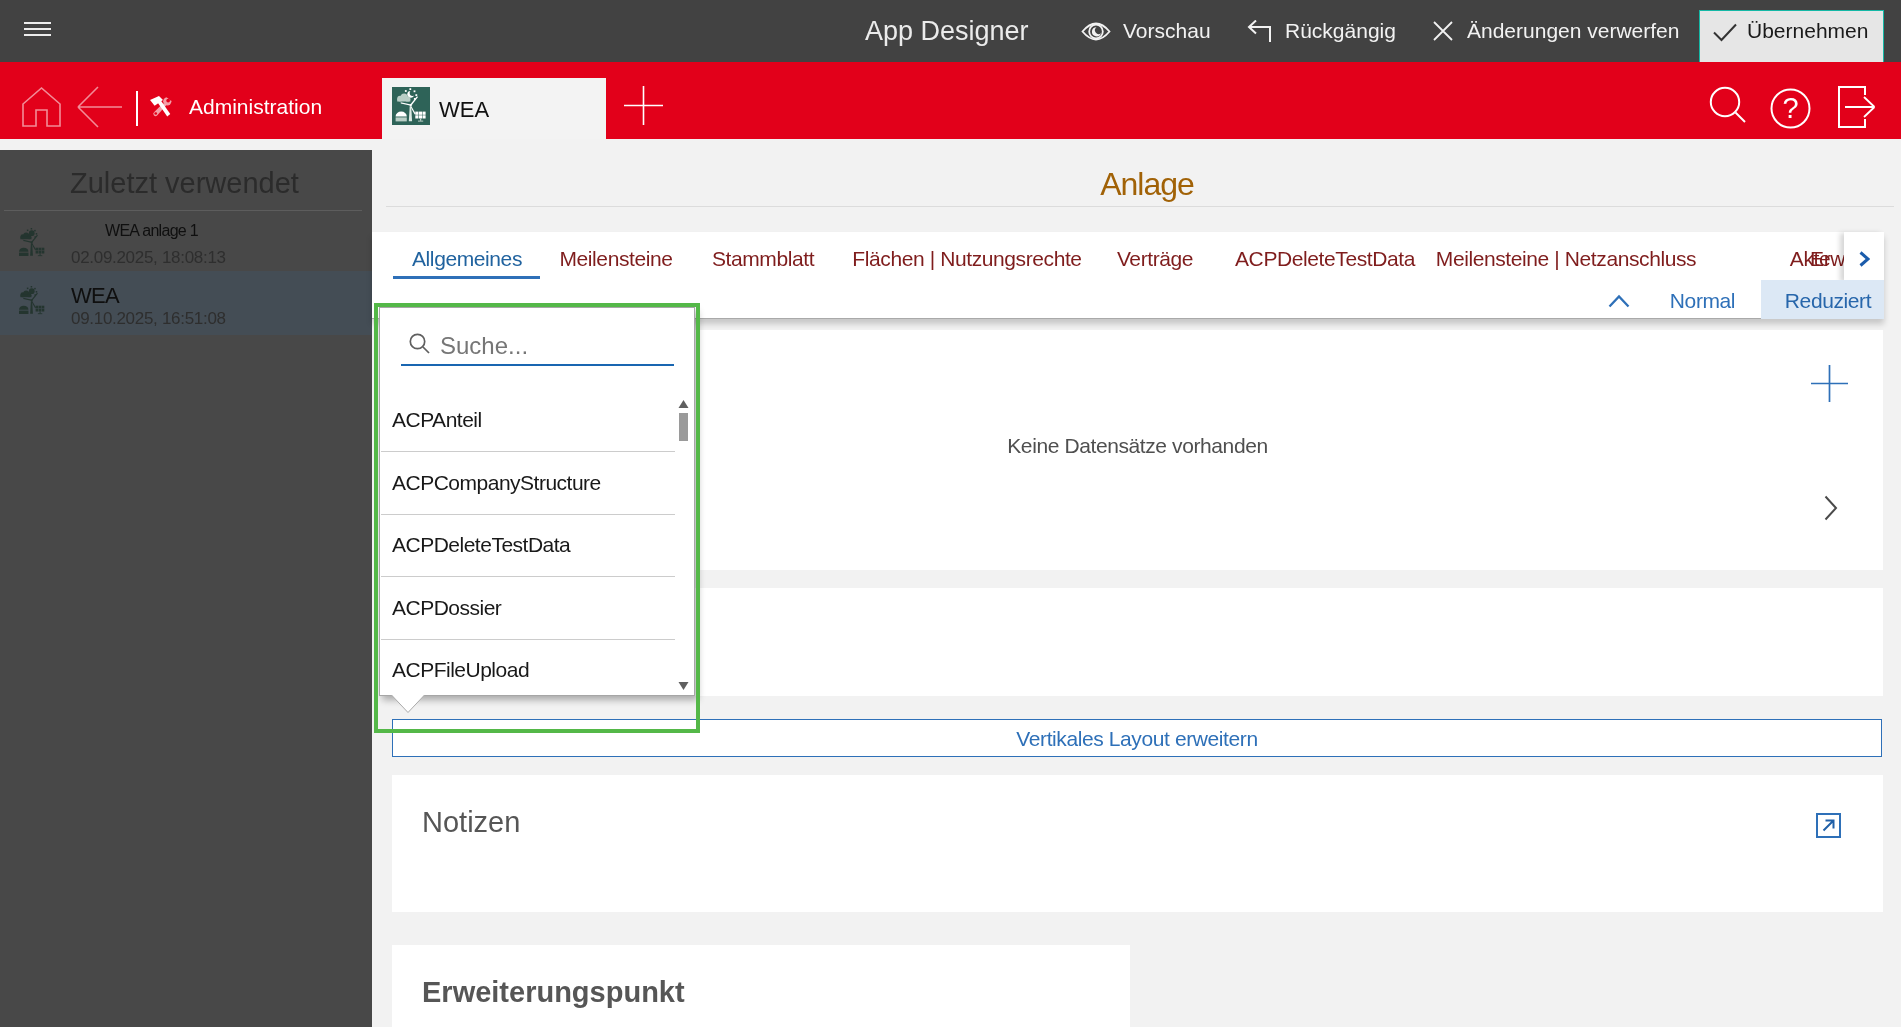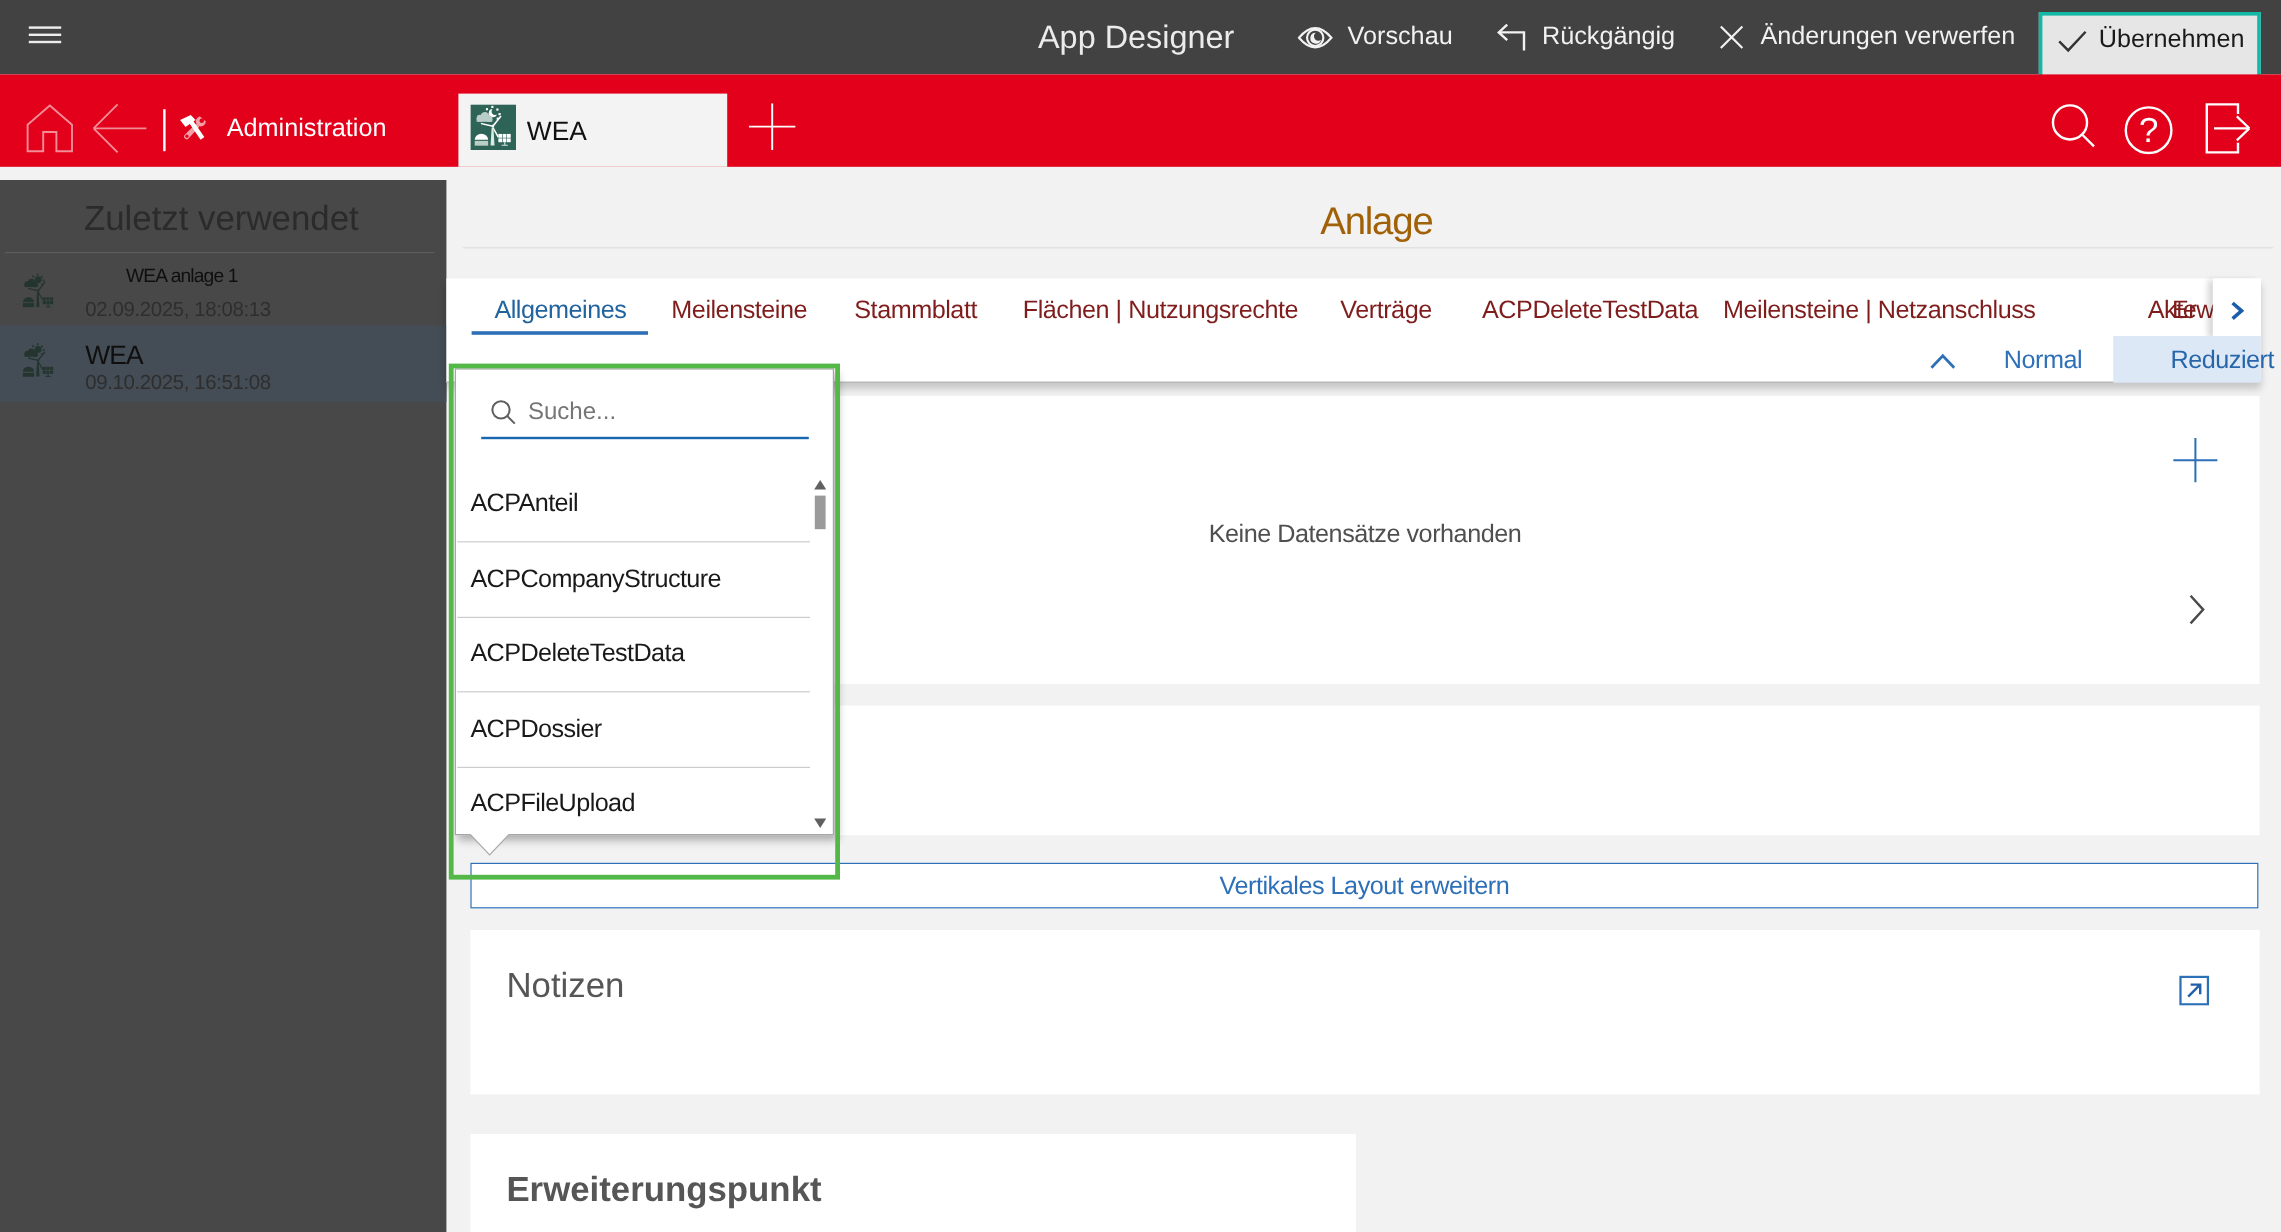--- a/index.html
+++ b/index.html
@@ -30,21 +30,21 @@
   <div class="tbtxt" style="left:1123px;">Vorschau</div>
   <svg class="abs" style="left:1246px;top:20px" width="26" height="23" viewBox="0 0 26 23">
     <path d="M3 7 L24 7 L24 22" fill="none" stroke="#f2f2f2" stroke-width="2"></path>
     <path d="M10 0.5 L3 7 L10 13.5" fill="none" stroke="#f2f2f2" stroke-width="2"></path>
   </svg>
   <div class="tbtxt" style="left:1285px;">Rückgängig</div>
   <svg class="abs" style="left:1433px;top:21px" width="20" height="20" viewBox="0 0 20 20">
     <path d="M1 1 L19 19 M19 1 L1 19" fill="none" stroke="#f2f2f2" stroke-width="1.8"></path>
   </svg>
   <div class="tbtxt" style="left:1467px;">Änderungen verwerfen</div>
-  <div class="abs" style="left:1699px;top:10px;width:185px;height:58px;background:#e6e6e6;border:3px solid #14b8a6;">
+  <div class="abs" style="left:1699px;top:10px;width:185px;height:58px;background:#e6e6e6;border:1px solid #14b8a6;">
     <svg class="abs" style="left:13px;top:12px" width="24" height="19" viewBox="0 0 24 19">
       <path d="M1 9.5 L8.5 17 L23 1.5" fill="none" stroke="#333333" stroke-width="2"></path>
     </svg>
     <div class="abs" style="left:47px;top:8px;font-size:21px;color:#1a1a1a;">Übernehmen</div>
   </div>
 </div>
 
 <div id="redbar">
   <svg class="abs" style="left:21px;top:24px" width="41" height="42" viewBox="0 0 41 42">
     <path d="M2 18 L20.5 2 L39 18 L39 40 L26 40 L26 24 L15 24 L15 40 L2 40 Z" fill="none" stroke="#ffffff" stroke-opacity="0.55" stroke-width="1.6"></path>
@@ -217,21 +217,21 @@
   <div class="abs" style="left:1472px;top:0;width:40px;height:49px;background:#ffffff;box-shadow:-4px 1px 5px rgba(0,0,0,0.16);">
     <svg class="abs" style="left:15px;top:19px" width="11" height="16" viewBox="0 0 11 16">
       <path d="M1.5 1.5 L9 8 L1.5 14.5" fill="none" stroke="#1b5cab" stroke-width="3"></path>
     </svg>
   </div>
   <div class="abs" style="left:1389px;top:48px;width:123px;height:39px;background:#dce8f5;"></div>
   <svg class="abs" style="left:1236px;top:62px" width="22" height="14" viewBox="0 0 22 14">
     <path d="M1.5 12.5 L11 2.5 L20.5 12.5" fill="none" stroke="#2e70b8" stroke-width="2.3"></path>
   </svg>
   <div class="abs" style="left:1288px;top:57px;width:85px;text-align:center;font-size:21px;letter-spacing:-0.4px;color:#2e70b8;">Normal</div>
-  <div class="abs" style="left:1389px;top:57px;width:134px;text-align:right;font-size:21px;letter-spacing:-0.4px;color:#2766ab;">Reduziert</div>
+  <div class="abs" style="left:1389px;top:57px;width:134px;text-align:center;font-size:21px;letter-spacing:-0.4px;color:#2766ab;">Reduziert</div>
 </div>
 
 <div class="card" style="left:392px;top:330px;width:1491px;height:240px;">
   <svg class="abs" style="left:1419px;top:35px" width="37" height="37" viewBox="0 0 37 37">
     <path d="M18.5 0 V37 M0 18.5 H37" stroke="#2e70b8" stroke-width="1.7"></path>
   </svg>
   <div class="abs" style="left:0;top:104px;width:1491px;text-align:center;font-size:21px;letter-spacing:-0.4px;color:#4f4f4f;">Keine Datensätze vorhanden</div>
   <svg class="abs" style="left:1432px;top:165px" width="14" height="26" viewBox="0 0 14 26">
     <path d="M1.5 1.5 L12 13 L1.5 24.5" fill="none" stroke="#4a4a4a" stroke-width="2"></path>
   </svg>
@@ -253,21 +253,21 @@
 
 <div class="card" style="left:392px;top:945px;width:738px;height:82px;">
   <div class="abs" style="left:30px;top:31px;font-size:29px;color:#565656;font-weight:bold;">Erweiterungspunkt</div>
 </div>
 
 <div class="abs" style="left:379px;top:307px;width:316px;height:389px;background:#ffffff;border:1px solid #a6a6a6;box-shadow:3px 4px 7px rgba(0,0,0,0.3);">
   <svg class="abs" style="left:29px;top:25px" width="21" height="21" viewBox="0 0 21 21">
     <circle cx="8.5" cy="8.5" r="7.2" fill="none" stroke="#5f5f5f" stroke-width="1.7"></circle>
     <path d="M14 14 L20 20" stroke="#5f5f5f" stroke-width="1.7"></path>
   </svg>
-  <div class="abs" style="left:60px;top:24px;font-size:20px;color:#767676;">Suche...</div>
+  <div class="abs" style="left:60px;top:24px;font-size:24px;color:#767676;">Suche...</div>
   <div class="abs" style="left:21px;top:56px;width:273px;height:2px;background:#1966b1;"></div>
 
   <div class="abs" style="left:12px;top:100px;font-size:21px;letter-spacing:-0.5px;color:#191919;">ACPAnteil</div>
   <div class="abs" style="left:1px;top:143px;width:294px;height:1px;background:#cccccc;"></div>
   <div class="abs" style="left:12px;top:163px;font-size:21px;letter-spacing:-0.5px;color:#191919;">ACPCompanyStructure</div>
   <div class="abs" style="left:1px;top:206px;width:294px;height:1px;background:#cccccc;"></div>
   <div class="abs" style="left:12px;top:225px;font-size:21px;letter-spacing:-0.5px;color:#191919;">ACPDeleteTestData</div>
   <div class="abs" style="left:1px;top:268px;width:294px;height:1px;background:#cccccc;"></div>
   <div class="abs" style="left:12px;top:288px;font-size:21px;letter-spacing:-0.5px;color:#191919;">ACPDossier</div>
   <div class="abs" style="left:1px;top:331px;width:294px;height:1px;background:#cccccc;"></div>

